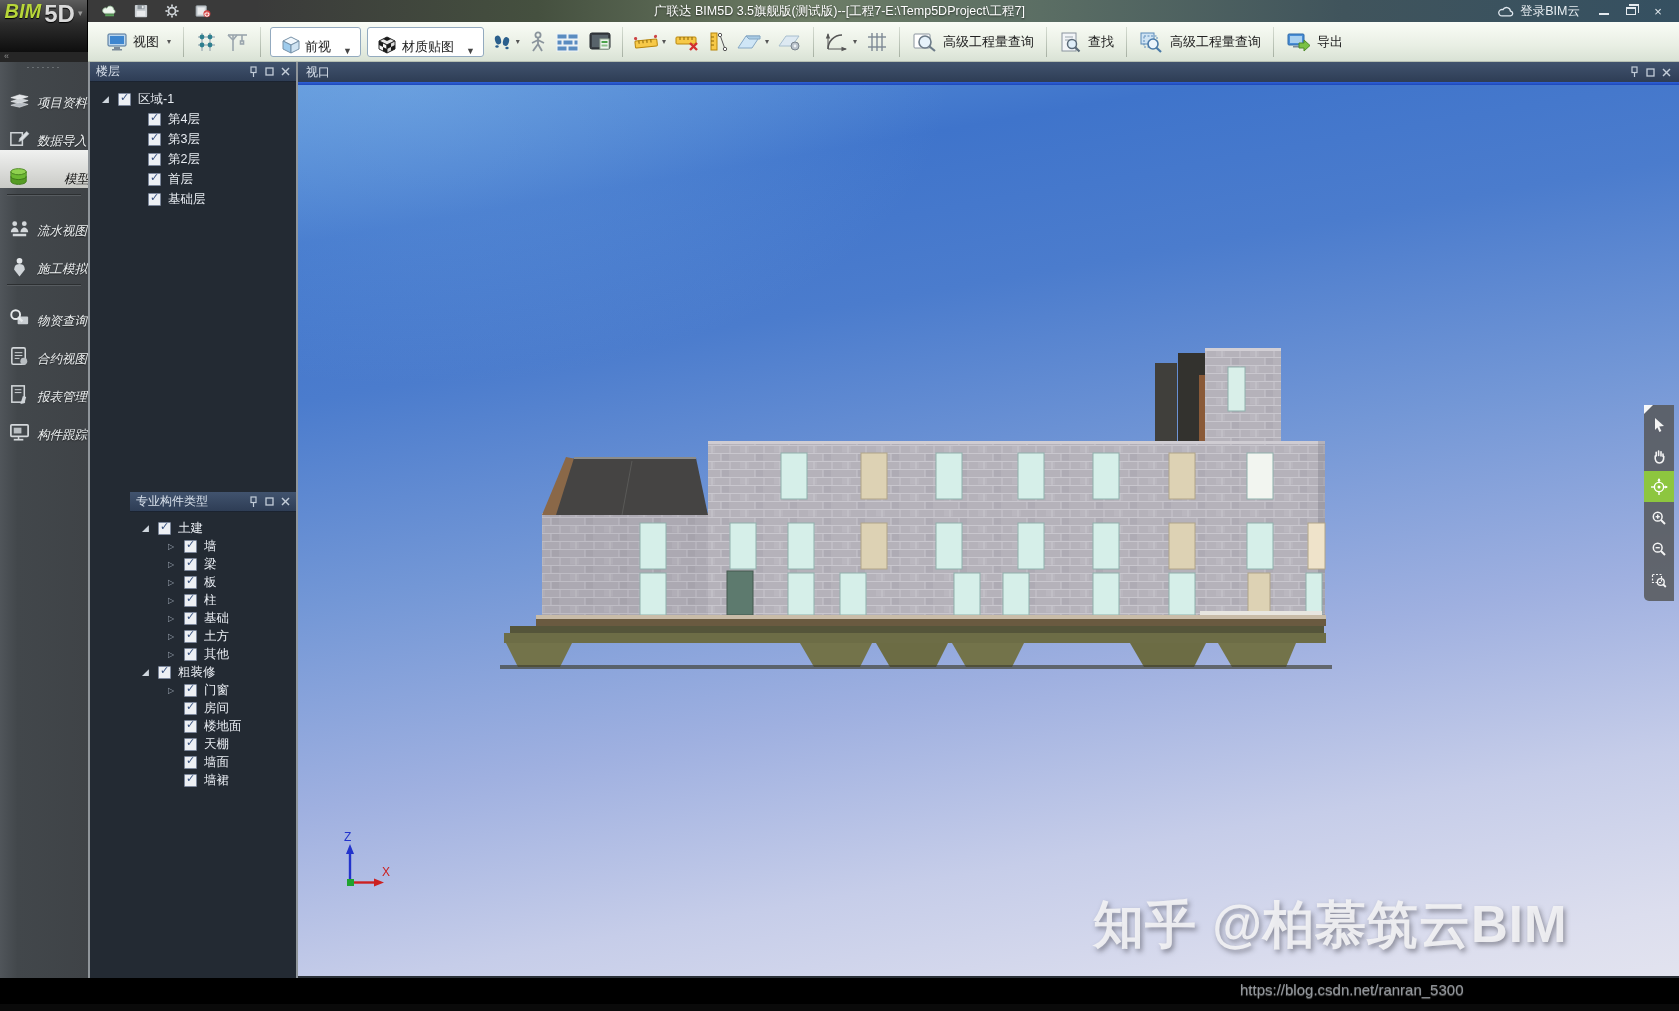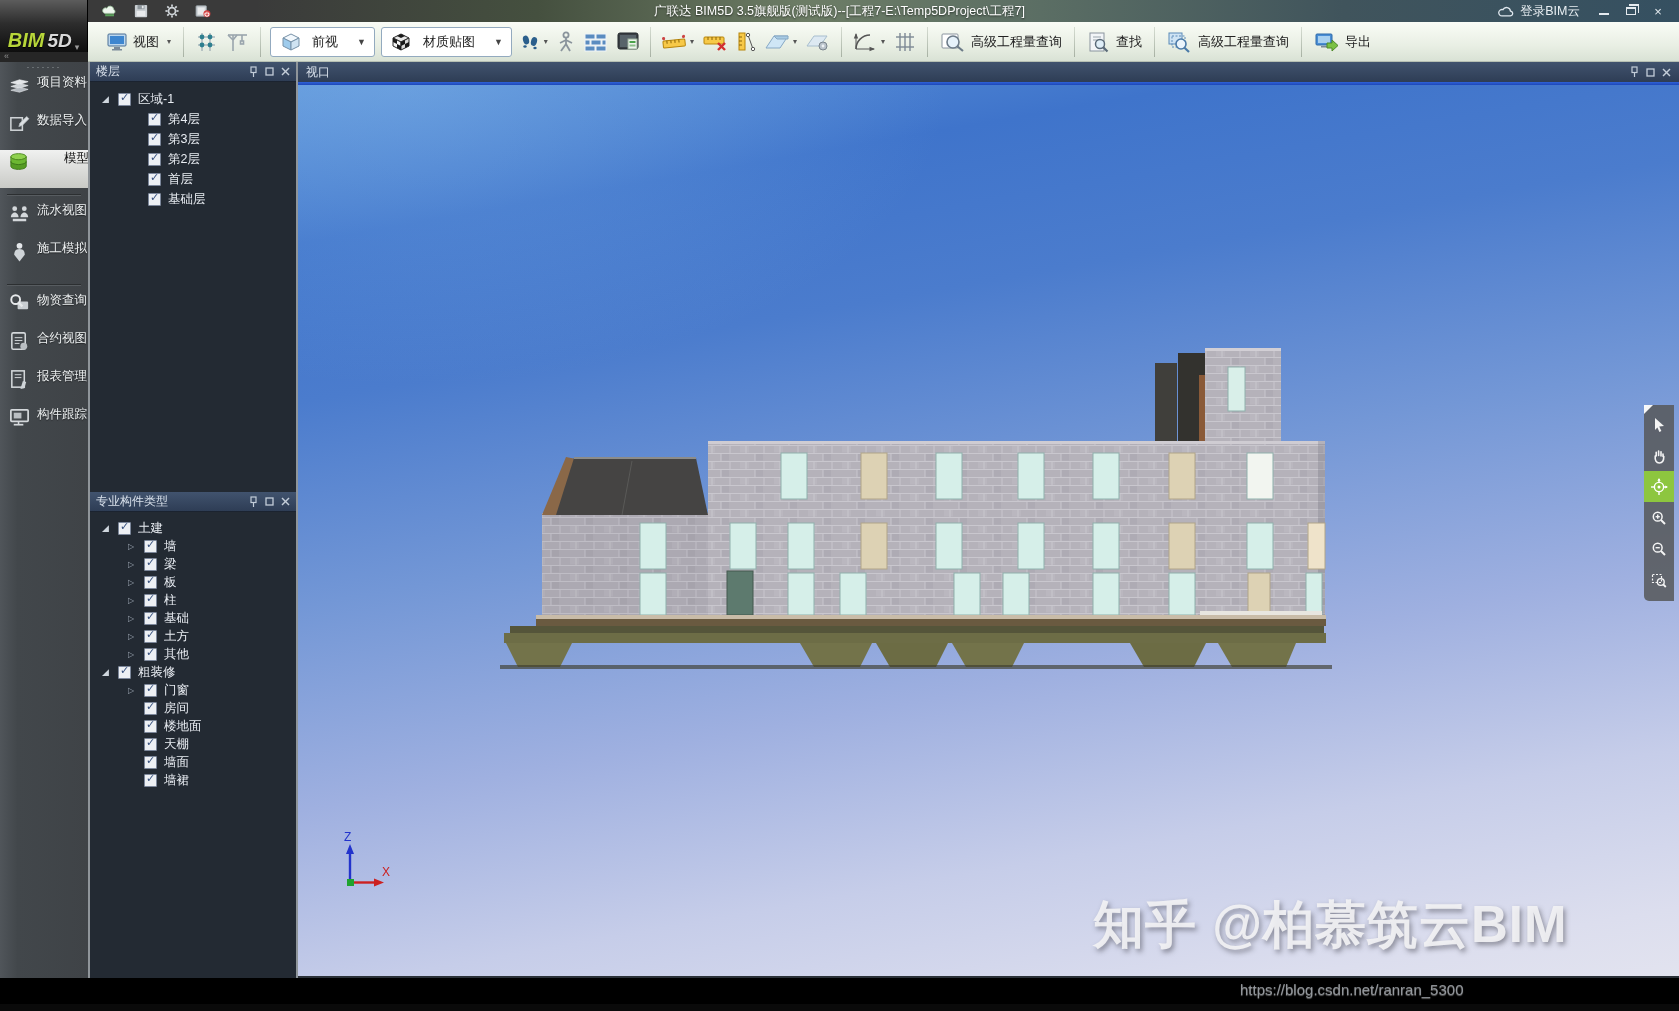--- a/index.html
+++ b/index.html
@@ -20,55 +20,55 @@
   .winbtn { width:26px; height:18px; display:flex; align-items:center; justify-content:center;
     color:#e4eaef; font-size:13px; }
   .minbar { display:block; width:10px; height:2px; background:#e4eaef; margin-top:6px; }
   .maxbox { display:block; width:10px; height:8px; border:1px solid #e4eaef; border-top-width:2px; position:relative; }
   .maxbox::after { content:""; position:absolute; left:2px; top:-5px; width:9px; height:7px;
     border:1px solid #e4eaef; border-top-width:2px; border-left:none; border-bottom:none; }
 
   
   .logo { position:absolute; left:0; top:0; width:88px; height:52px;
     background:linear-gradient(180deg,#5c5c5c 0%,#2d2d2d 45%,#0e0e0e 100%);
-    border-right:1px solid #000; display:flex; align-items:flex-end; justify-content:center; gap:3px; }
+    border-right:1px solid #000; display:flex; align-items:flex-start; justify-content:center; gap:3px; }
   .logo .bim { font-style:italic; font-weight:bold; font-size:20px; color:#b8d63a; text-shadow:0 1px 1px #000; }
-  .logo .fd  { font-style:italic; font-weight:bold; font-size:19px; color:#d9d9d9; text-shadow:0 1px 1px #000; }
+  .logo .fd  { font-weight:bold; font-size:24px; color:#d9d9d9; text-shadow:0 1px 1px #000; }
   .logo .ldd { color:#9a9a9a; font-size:9px; margin-top:8px; }
   .logo-strip { position:absolute; left:0; top:52px; width:88px; height:10px; background:#262626;
     color:#8f8f8f; font-size:9px; line-height:9px; padding-left:4px; }
   .logo-strip::before { content:"«"; }
 
   
   .toolbar { position:absolute; left:88px; top:22px; width:1591px; height:40px;
     background:linear-gradient(180deg,#f9fcf6 0%,#e9efe4 60%,#d9e2d5 100%);
     border-bottom:1px solid #b7c0b4; display:flex; align-items:center; padding-left:12px; }
   .tbtn { display:flex; align-items:center; gap:5px; padding:3px 6px; border-radius:3px;
     font-size:13px; color:#222; white-space:nowrap; }
   .tico { display:flex; align-items:center; justify-content:center; padding:3px 4px; }
   .dd::after { content:"▾"; font-size:8px; color:#555; margin-left:3px; }
   .sep { width:1px; height:30px; background:linear-gradient(#d6ddd2,#a7b1a3); margin:0 6px; flex:none; }
-  .combo { display:flex; align-items:center; gap:11px; background:#fff; border:1px solid #93aabf;
+  .combo { display:flex; align-items:flex-end; gap:4px; background:#fff; border:1px solid #93aabf;
     border-radius:3px; height:30px; padding:0 8px; font-size:13px; color:#222; margin:0 3px; }
   .combo .car { font-size:9px; color:#444; margin-left:8px; }
 
   
   .sidebar { position:absolute; left:0; top:62px; width:88px; height:916px;
     background:linear-gradient(90deg,#50555a 0%,#42474b 20%,#3f4347 100%); }
   .dots { height:12px; color:#9aa0a4; font-size:9px; letter-spacing:2px; text-align:center; line-height:10px; }
-  .side-item { height:38px; display:flex; align-items:flex-start; gap:6px; padding-left:8px;
-    color:#eef1f2; font-size:12.5px; text-shadow:0 1px 1px rgba(0,0,0,.5); white-space:nowrap; }
+  .side-item { height:38px; display:flex; align-items:flex-end; gap:6px; padding-left:8px;
+    color:#eef1f2; font-size:12.5px; text-shadow:0 1px 1px rgba(0,0,0,.5); white-space:nowrap;font-style:italic; }
   .side-item.active { background:linear-gradient(#f0f1f0,#c9cac6); color:#141414; text-shadow:none;gap:33px; }
   .side-sep { height:0; border-top:1px solid #2c2f31; border-bottom:1px solid #575c60; margin:6px 7px; }
   .sic { width:23px; height:23px; flex:none; }
 
   
   .lpanel { position:absolute; left:88px; width:210px; background:#232a33; border-left:2px solid #8f959a; border-right:2px solid #8f959a; }
   .p-floors { top:62px; height:430px; }
-  .p-comps  { top:492px; height:486px; }
+  .p-comps  { top:492px; height:486px;padding-left:40px; }
   .phead { height:20px; background:linear-gradient(#41536e,#2e3d55); border-bottom:1px solid #1b2330;
     display:flex; align-items:center; padding:0 6px; color:#d8e0ea; font-size:12px; }
   .phead .grow { flex:1; }
   .phic { margin-left:7px; display:flex; align-items:center; }
   .tree { padding-top:7px; color:#e9edf3; font-size:12.5px; }
   .trow { display:flex; align-items:center; height:20px; padding-left:12px; white-space:nowrap; }
   .p-comps .trow { height:18px; }
   .arr { width:16px; flex:none; font-size:9px; color:#cfd6de; }
   .arr.exp::before { content:"◢"; }
   .arr.col::before { content:"▷"; color:#9aa4b0; font-size:8px; }

